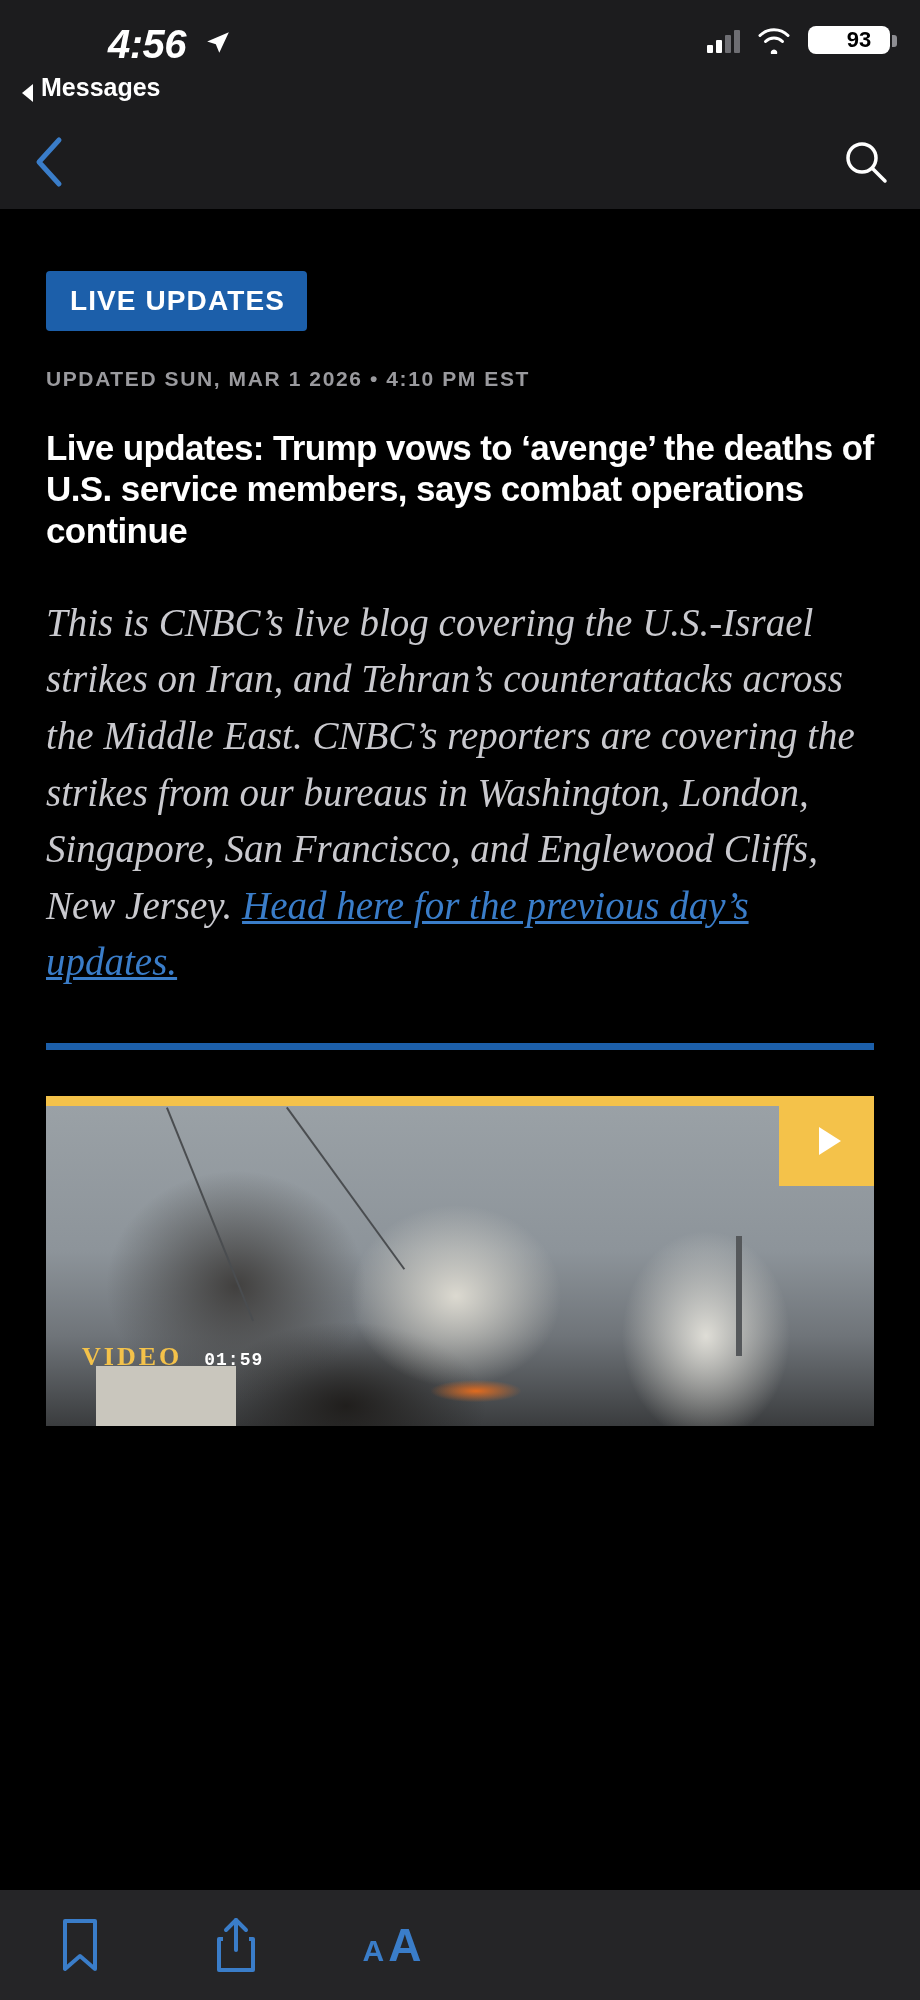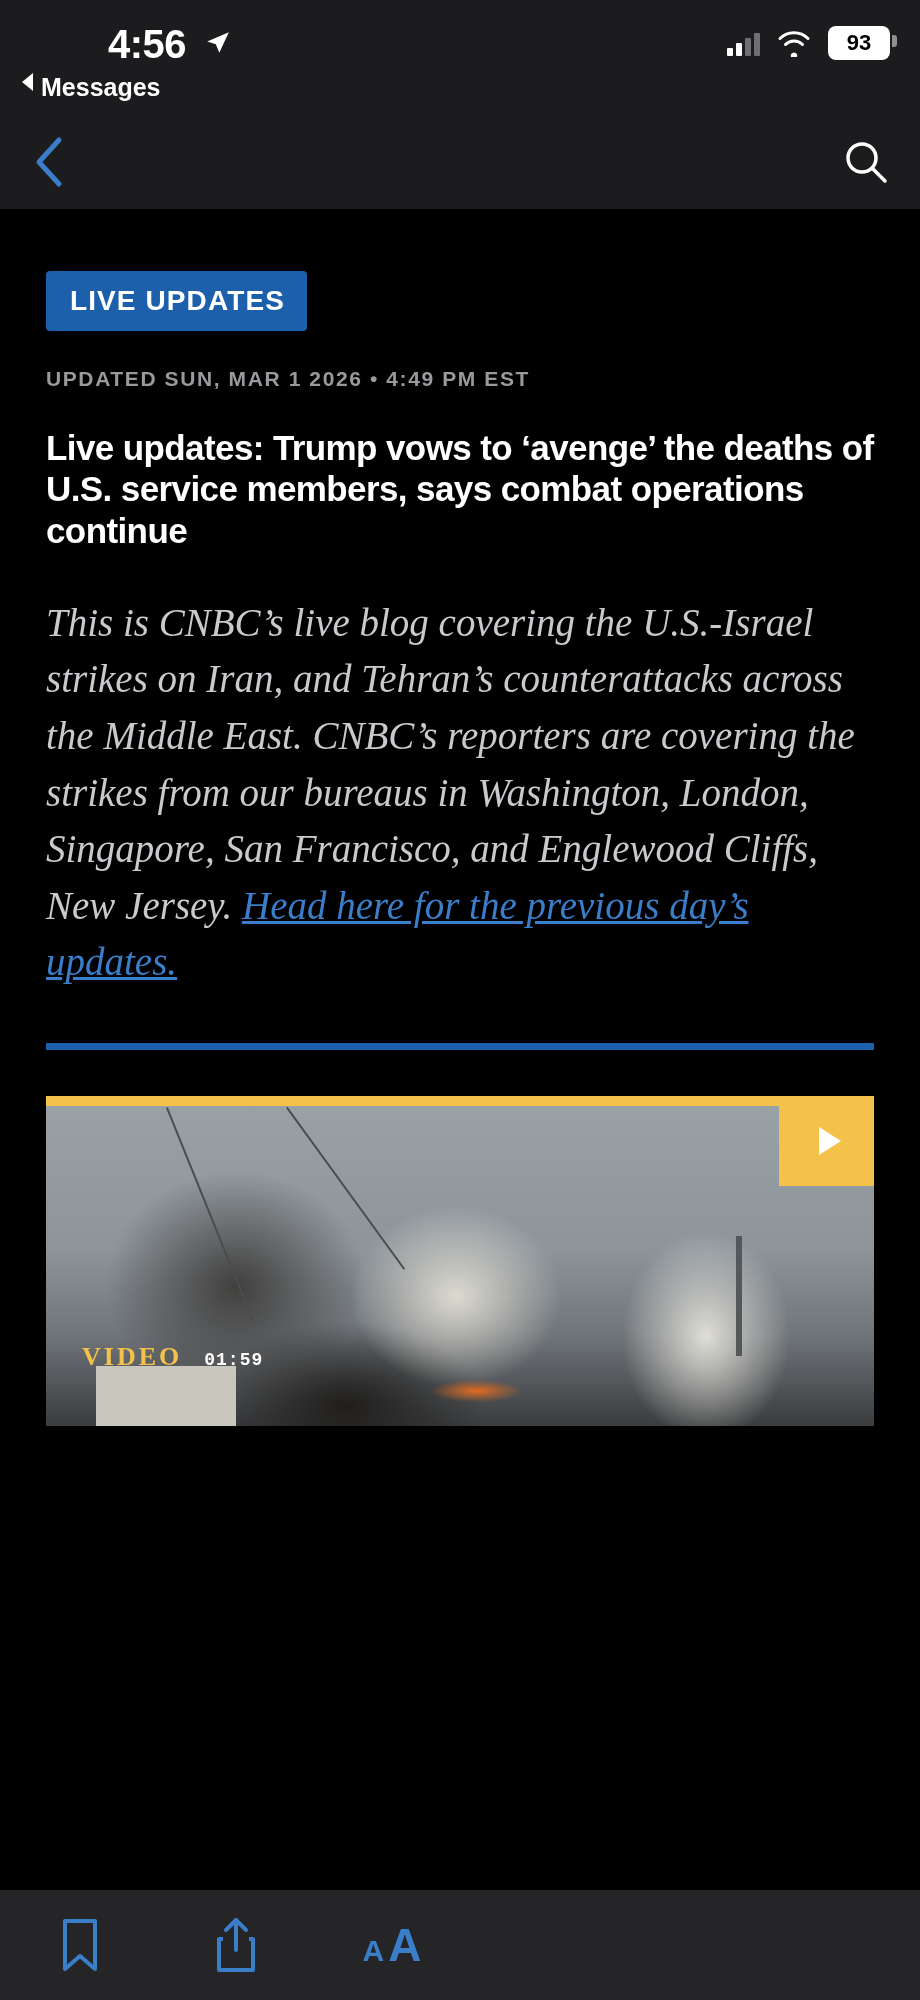--- a/index.html
+++ b/index.html
@@ -23,37 +23,38 @@
     position: relative;
   }
   .status-time {
     position: absolute;
     left: 108px;
     top: 22px;
     font-size: 40px;
     font-weight: 600;
     letter-spacing: -0.5px;
     color: #ffffff;
+    font-style: italic;
   }
   .loc-arrow {
     position: absolute;
     left: 205px;
     top: 30px;
     width: 26px;
     height: 26px;
   }
   .back-messages {
     position: absolute;
     left: 22px;
     top: 73px;
     font-size: 25px;
     font-weight: 600;
     color: #ffffff;
     display: flex;
-    align-items: flex-start;
+    align-items: flex-end;
     gap: 6px;
   }
   .back-messages .tri {
     display: inline-block;
     width: 0; height: 0;
     border-top: 9px solid transparent;
     border-bottom: 9px solid transparent;
     border-right: 11px solid #ffffff;
     margin-right: 2px;
   }
@@ -66,29 +67,30 @@
     gap: 16px;
   }
   .signal { display: flex; align-items: flex-end; gap: 3px; height: 26px; }
   .signal i { display: block; width: 6px; background: #ffffff; border-radius: 1px; }
   .signal i:nth-child(1){ height: 8px; }
   .signal i:nth-child(2){ height: 13px; }
   .signal i:nth-child(3){ height: 18px; background:#6e6e73; }
   .signal i:nth-child(4){ height: 23px; background:#6e6e73; }
   .battery {
     position: relative;
-    width: 62px; height: 34px;
+    width: 62px; height: 28px;
     border-radius: 8px;
     background: #ffffff;
     color: #000000;
     font-size: 22px;
     font-weight: 700;
     display: flex;
     align-items: center;
     justify-content: center;
+    padding-left: 20px;
   }
   .battery::after {
     content: "";
     position: absolute;
     right: -7px; top: 9px;
     width: 5px; height: 12px;
     background: #8e8e93;
     border-radius: 0 3px 3px 0;
   }
 
@@ -353,21 +355,21 @@
       <circle cx="19" cy="19" r="14" stroke="#ffffff" stroke-width="3.5" fill="none"></circle>
       <path d="M29.5 29.5 L42 42" stroke="#ffffff" stroke-width="3.5" stroke-linecap="round"></path>
     </svg>
   </div>
 </div>
 
 <div class="article">
 
   <div class="live-badge">LIVE UPDATES</div>
 
-  <div class="updated-line">UPDATED SUN, MAR 1 2026 • 4:49 PM EST</div>
+  <div class="updated-line">UPDATED SUN, MAR 1 2026 • 4:10 PM EST</div>
 
   <h1 class="headline">Live updates: Trump vows to ‘avenge’ the deaths of U.S. service members, says combat operations continue</h1>
 
 
   <p class="standfirst">
     <span>This is CNBC’s live blog covering the U.S.-Israel strikes on Iran, and Tehran’s counterattacks across the Middle East. CNBC’s reporters are covering the strikes from our bureaus in Washington, London, Singapore, San Francisco, and Englewood Cliffs, New Jersey. </span><a href="#">Head here for the previous day’s updates.</a>
   </p>
 
   <div class="rule"></div>
 

